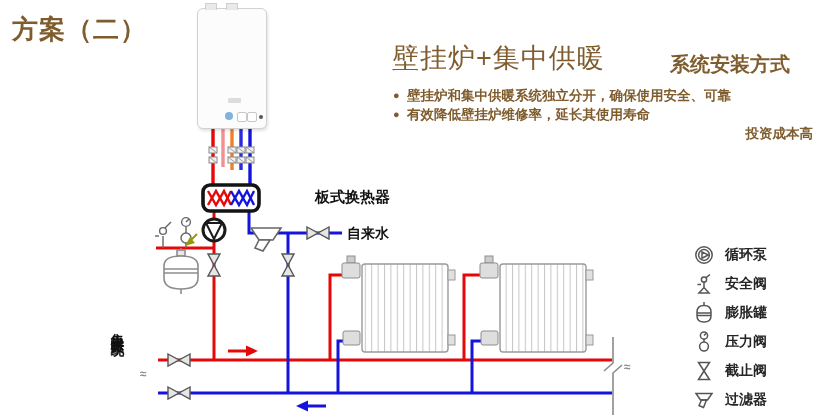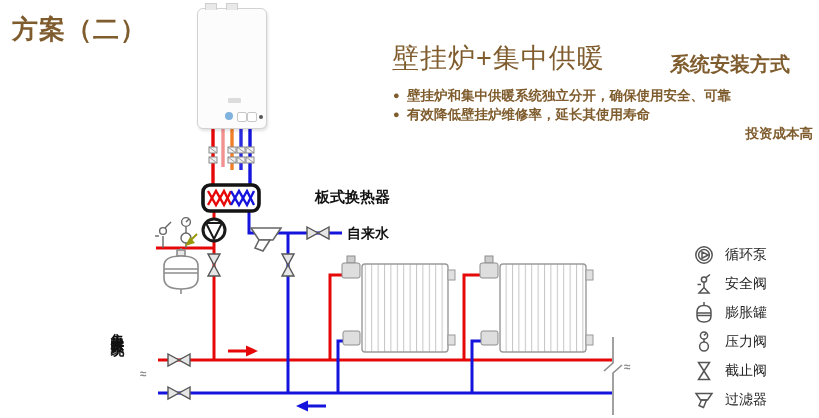--- a/index.html
+++ b/index.html
@@ -29,21 +29,21 @@
   #tap-label{left:347px;top:225px;font-size:14px;font-weight:bold;color:#111;}
   #district-label{left:105px;top:322px;width:24px;font-size:13.5px;font-weight:bold;color:#111;
       writing-mode:vertical-rl;text-orientation:upright;letter-spacing:2px;line-height:24px;}
   .break-sym{font-size:12px;color:#8a8a8a;font-weight:bold;}
   #break-left{left:140px;top:367px;}
   #break-right{left:624px;top:360px;}
   
   #legend{left:691px;top:240px;}
   .legend-row{display:flex;align-items:center;height:29px;}
   .legend-icon{width:26px;flex:0 0 26px;display:flex;justify-content:center;}
-  .legend-label{font-size:14px;font-weight:normal;color:#252525;margin-left:8px;}
+  .legend-label{font-size:14px;font-weight:bold;color:#252525;margin-left:8px;}
 </style>
 </head>
 <body>
 
 <div id="canvas">
 
   <svg class="abs" style="left:0;top:0" width="819" height="418" viewBox="0 0 819 418">
     <defs>
       <pattern id="fins" width="6.4" height="8" patternUnits="userSpaceOnUse">
         <rect width="6.4" height="8" fill="#ffffff"></rect>

